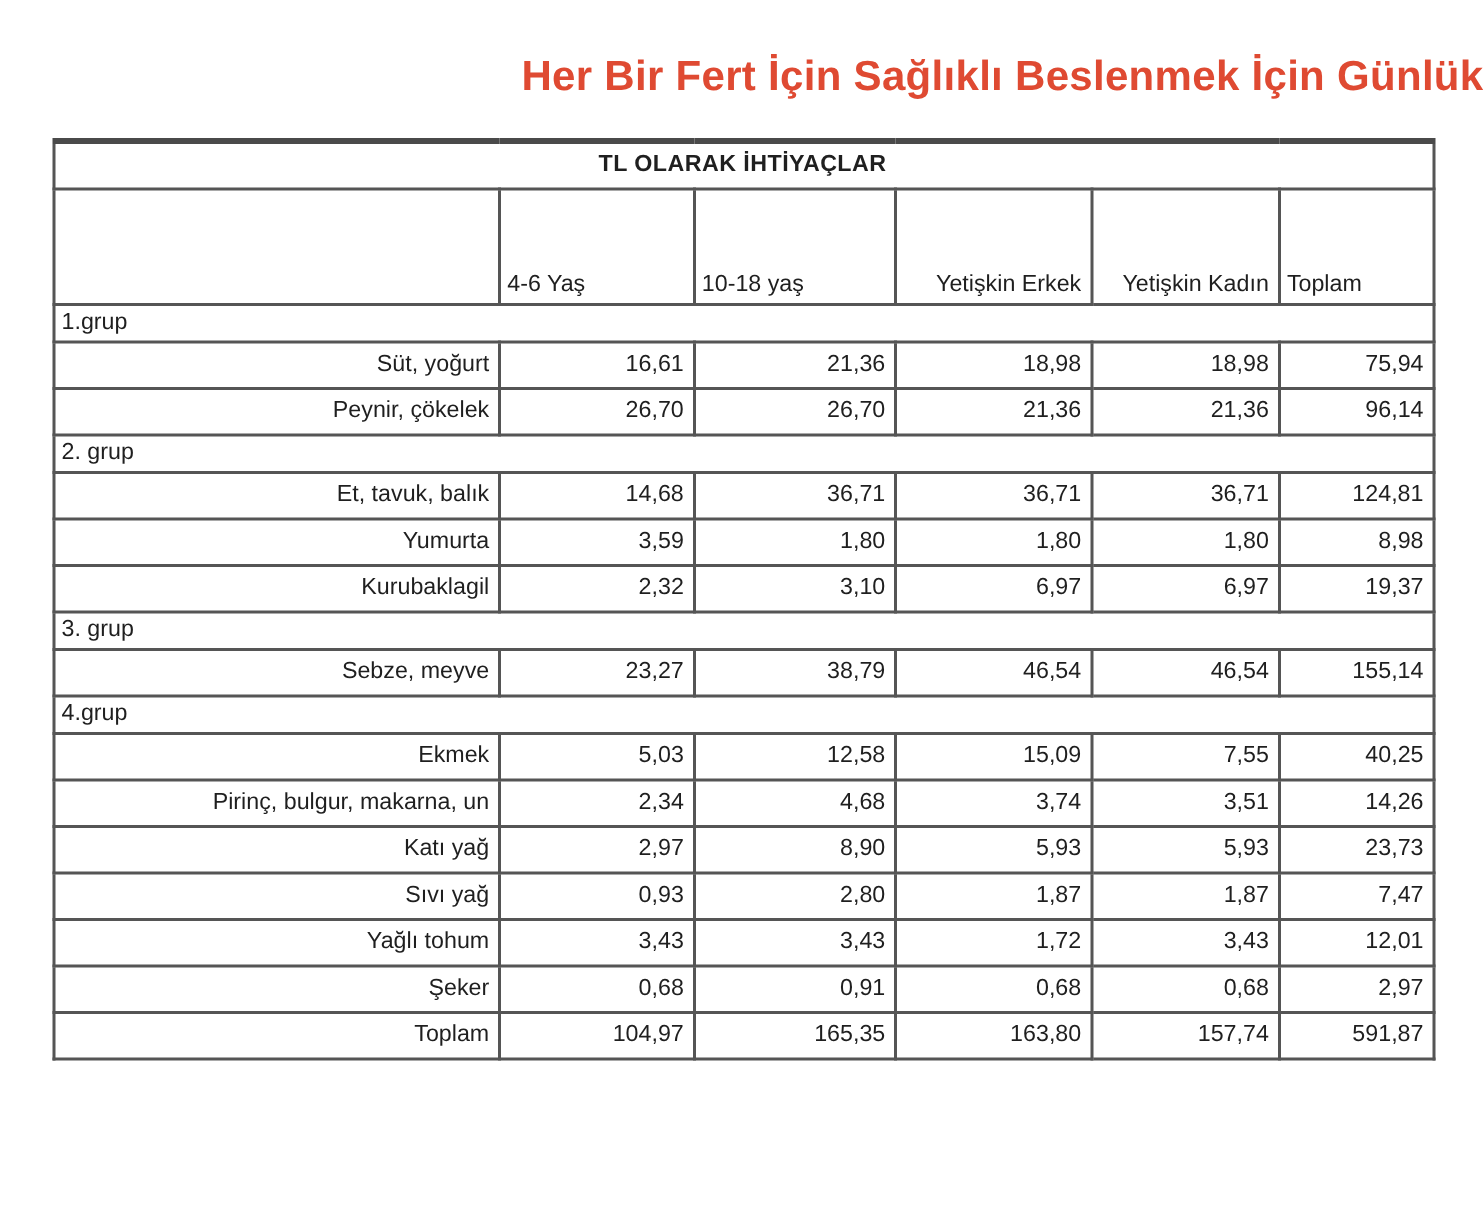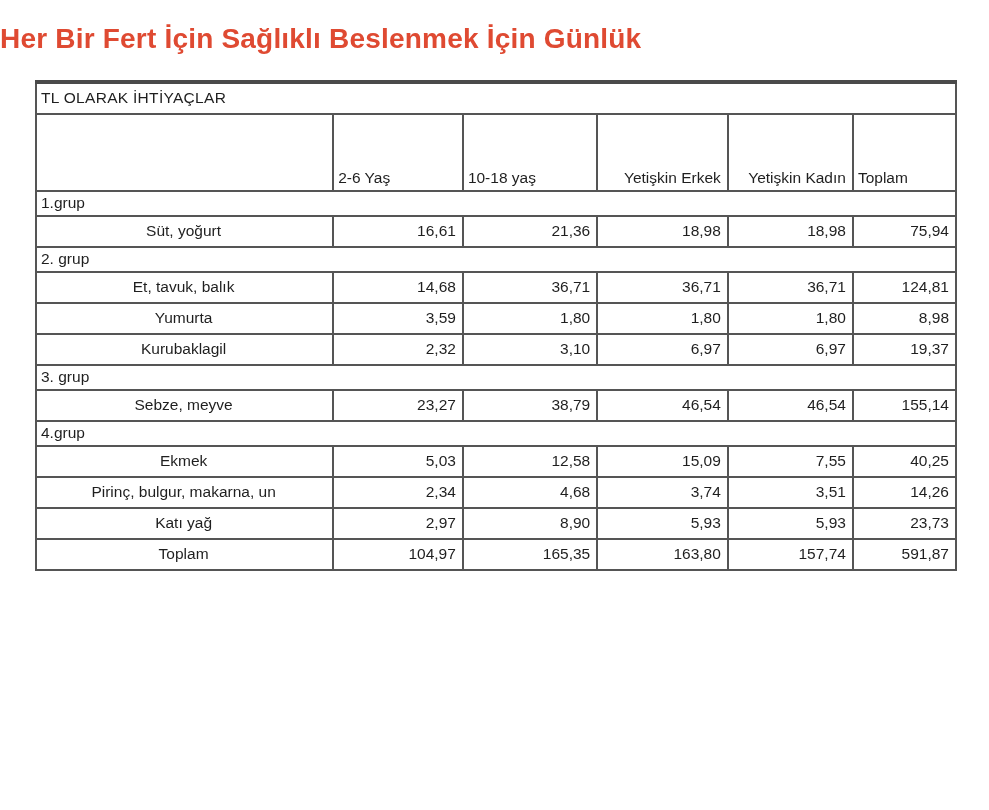--- a/index.html
+++ b/index.html
@@ -5,22 +5,22 @@
   html, body { margin: 0; padding: 0; }
   .page {
     position: relative;
     width: 989px;
     height: 810px;
     background: #ffffff;
     font-family: "Liberation Sans", sans-serif;
     overflow: hidden;
   }
   .title {
-    padding-top: 16px;
-    text-align: left;
+    padding-top: 28px;
+    text-align: right;
     font-weight: 700;
     font-size: 28px;
     line-height: 46px;
     letter-spacing: 0.2px;
   }
   table.needs {
     border-collapse: collapse;
     table-layout: fixed;
     width: 922px;
     margin: 18px 0 0 35px;
@@ -29,34 +29,35 @@
   }
   table.needs td {
     border: 2px solid #555555;
     color: #1f1f1f;
     font-size: 15.5px;
     padding: 2px 6px 3px 4px;
     overflow: hidden;
     white-space: nowrap;
   }
   td.th-top {
-    font-weight: 400;
+    font-weight: 700;
     font-size: 19px;
+    text-align: center;
     height: 24px;
     padding: 2px;
     letter-spacing: 0.3px;
     margin-left: 28px;
   }
   td.col-head {
     height: 70px;
     vertical-align: bottom;
     text-align: left;
   }
   td.col-head.center { text-align: right; }
-  td.item { text-align: center; height: 24px; }
+  td.item { text-align: right; height: 24px; }
   td.num  { text-align: right; height: 24px; padding-right: 7px; }
 </style>
 </head>
 <body>
 
 <div class="page">
 
   <div class="title" style="color: rgb(223, 74, 50);">
     <div>Her Bir Fert İçin Sağlıklı Beslenmek İçin Günlük</div>
   </div>
@@ -69,38 +70,46 @@
         <col style="width: 14.2%;">
         <col style="width: 13.6%;">
         <col style="width: 11.2%;">
       </colgroup>
     <tbody>
         <tr>
           <td class="th-top" colspan="6">TL OLARAK İHTİYAÇLAR</td>
         </tr>
         <tr>
           <td class="col-head"></td>
-          <td class="col-head">2-6 Yaş</td>
+          <td class="col-head">4-6 Yaş</td>
           <td class="col-head">10-18 yaş</td>
           <td class="col-head center">Yetişkin Erkek</td>
           <td class="col-head center">Yetişkin Kadın</td>
           <td class="col-head">Toplam</td>
         </tr>
         <tr>
           <td colspan="6">1.grup</td>
         </tr>
         <tr>
           <td class="item">Süt, yoğurt</td>
           <td class="num">16,61</td>
           <td class="num">21,36</td>
           <td class="num">18,98</td>
           <td class="num">18,98</td>
           <td class="num">75,94</td>
         </tr>
         <tr>
+          <td class="item">Peynir, çökelek</td>
+          <td class="num">26,70</td>
+          <td class="num">26,70</td>
+          <td class="num">21,36</td>
+          <td class="num">21,36</td>
+          <td class="num">96,14</td>
+        </tr>
+        <tr>
           <td colspan="6">2. grup</td>
         </tr>
         <tr>
           <td class="item">Et, tavuk, balık</td>
           <td class="num">14,68</td>
           <td class="num">36,71</td>
           <td class="num">36,71</td>
           <td class="num">36,71</td>
           <td class="num">124,81</td>
         </tr>
@@ -152,20 +161,44 @@
         </tr>
         <tr>
           <td class="item">Katı yağ</td>
           <td class="num">2,97</td>
           <td class="num">8,90</td>
           <td class="num">5,93</td>
           <td class="num">5,93</td>
           <td class="num">23,73</td>
         </tr>
         <tr>
+          <td class="item">Sıvı yağ</td>
+          <td class="num">0,93</td>
+          <td class="num">2,80</td>
+          <td class="num">1,87</td>
+          <td class="num">1,87</td>
+          <td class="num">7,47</td>
+        </tr>
+        <tr>
+          <td class="item">Yağlı tohum</td>
+          <td class="num">3,43</td>
+          <td class="num">3,43</td>
+          <td class="num">1,72</td>
+          <td class="num">3,43</td>
+          <td class="num">12,01</td>
+        </tr>
+        <tr>
+          <td class="item">Şeker</td>
+          <td class="num">0,68</td>
+          <td class="num">0,91</td>
+          <td class="num">0,68</td>
+          <td class="num">0,68</td>
+          <td class="num">2,97</td>
+        </tr>
+        <tr>
           <td class="item">Toplam</td>
           <td class="num">104,97</td>
           <td class="num">165,35</td>
           <td class="num">163,80</td>
           <td class="num">157,74</td>
           <td class="num">591,87</td>
         </tr>
       </tbody>
   </table>
 

